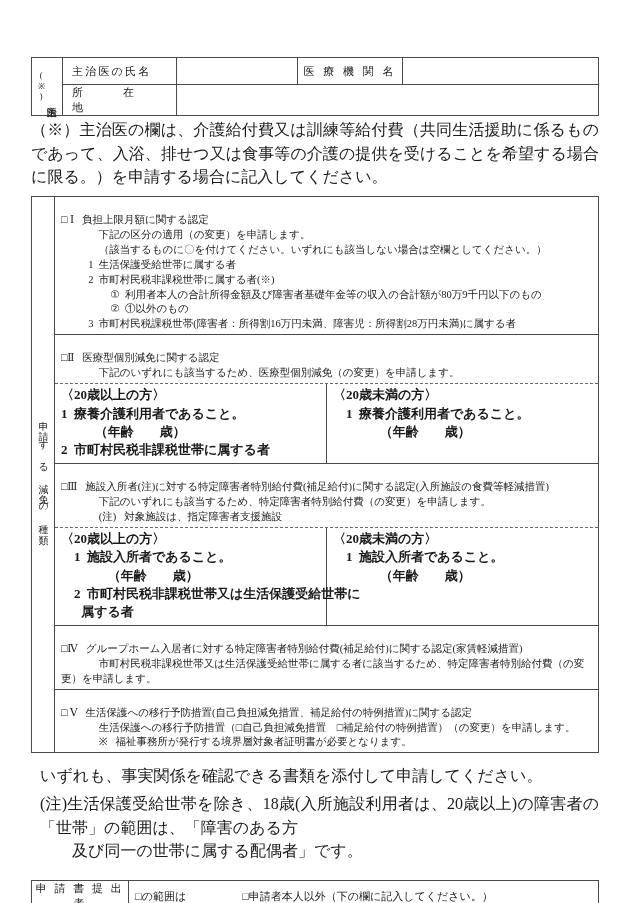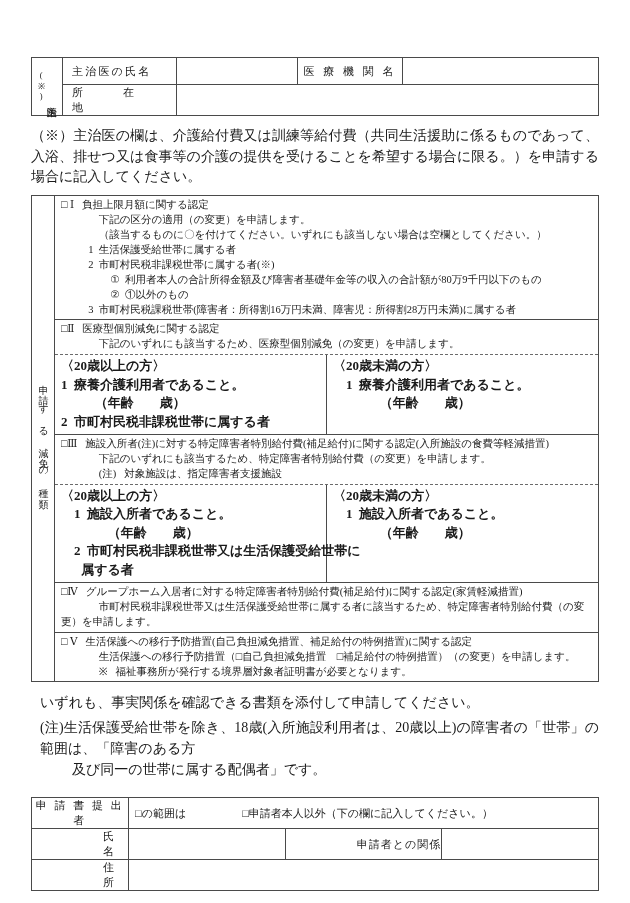--- a/index.html
+++ b/index.html
@@ -63,23 +63,23 @@
     text-align: left;
     padding-left: 9px;
     letter-spacing: 2.2px;
   }
   .lbl.spread { letter-spacing: 6px; }
   .lbl.ctr { text-align: center; padding-left: 0; letter-spacing: 3px; }
   .blank { background: #fff; }
 
   
   .note {
-    font-size: 14px;
+    font-size: 16px;
     line-height: 1.48;
-    margin: 10px 0 0 0;
+    margin: 2px 0 0 0;
     text-align: justify;
   }
 
   
   .kinds-wrap {
     display: flex;
     border: 1px solid #4a4a4a;
     margin-top: 7px;
   }
   .kinds-side {
@@ -100,20 +100,21 @@
   .kinds-body { flex: 1 1 auto; min-width: 0; }
 
   .sec {
     border-bottom: 1px solid #4a4a4a;
   }
   .sec:last-child { border-bottom: none; }
   .sec-txt {
     font-size: 10.5px;
     line-height: 1.42;
     padding: 2px 4px 2px 6px;
+    margin-top: 14px;
   }
   .ln { display: block; white-space: nowrap; }
   .chk { font-size: 10.5px; }
   .rn { display: inline-block; }
 
   
   .i0  { padding-left: 0; }
   .i1  { padding-left: 1.0em; }
   .i15 { padding-left: 1.55em; }
   .i2  { padding-left: 2.6em; }

